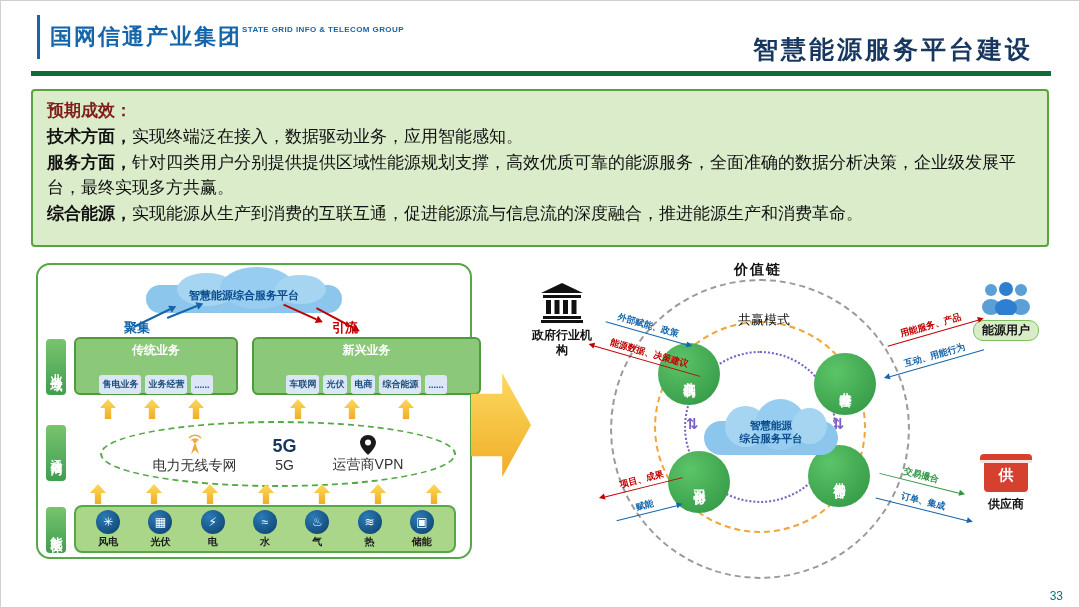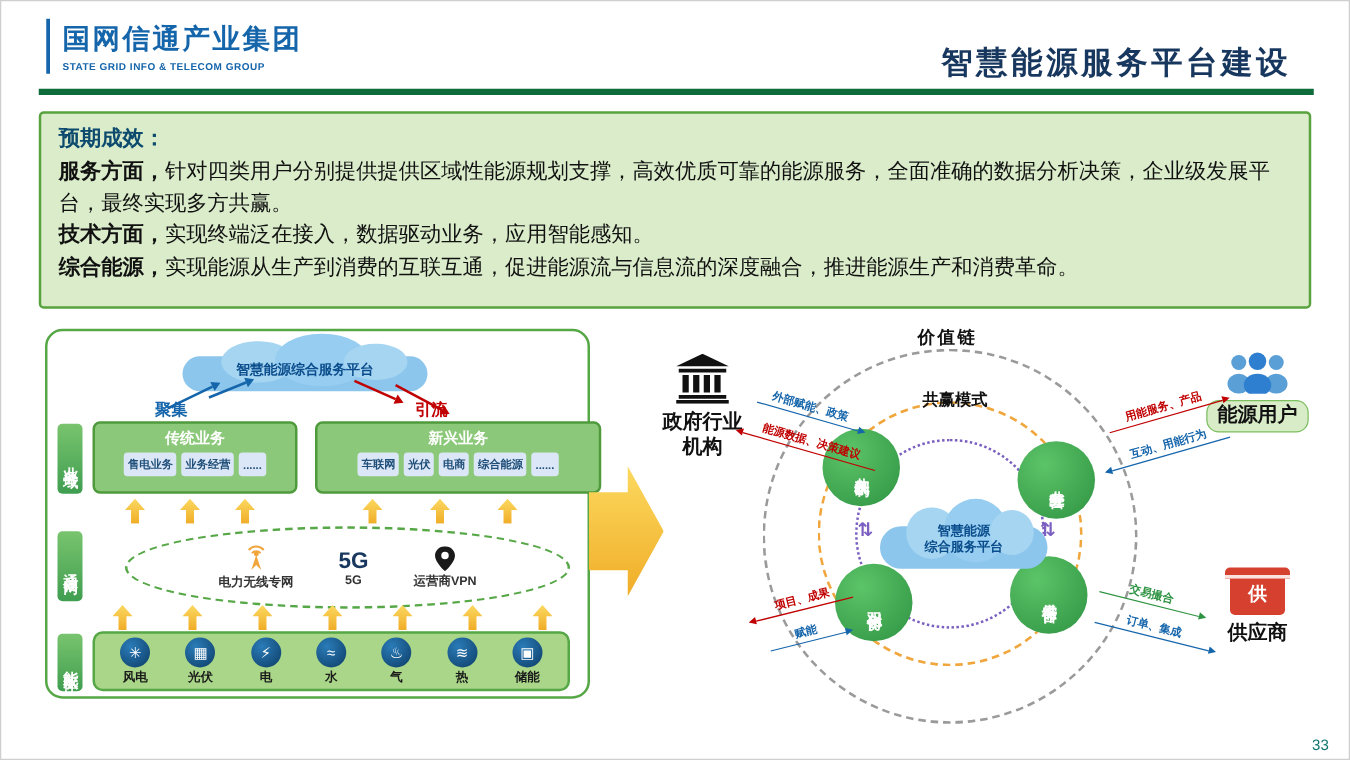--- a/index.html
+++ b/index.html
@@ -4,31 +4,31 @@
 <style>
   html,body{margin:0;padding:0;background:#fff;}
   .slide{position:relative;width:1078px;height:606px;border:1px solid #cfcfcf;background:#fff;
          font-family:"Liberation Sans","DejaVu Sans",sans-serif;overflow:hidden;}
 
   
   .header-logo{position:absolute;left:36px;top:14px;display:flex;align-items:center;gap:10px;}
   .logo-text{font-size:37px;font-weight:bold;font-style:italic;color:#1565ab;letter-spacing:-2px;position:relative;}
   .logo-text::after{content:"";position:absolute;left:56px;top:6px;width:12px;height:5px;background:#d6402f;transform:rotate(-25deg);}
   .logo-divider{width:3px;height:44px;background:#1565ab;}
-  .company{display:flex;flex-direction:column;}
+  .company{display:flex;flex-direction:row;}
   .company-cn{font-size:22px;font-weight:bold;color:#1565ab;letter-spacing:2px;}
   .company-en{font-size:8px;font-weight:bold;color:#1565ab;letter-spacing:0.4px;margin-top:3px;}
   .slide-title{position:absolute;right:46px;top:32px;font-size:25px;font-weight:bold;color:#17375e;letter-spacing:3px;}
   .header-rule{position:absolute;left:30px;right:28px;top:70px;height:5px;background:#0e6b3a;}
 
   
   .summary-box{position:absolute;left:30px;top:88px;width:1018px;height:158px;background:#daecca;
                border:2px solid #58a33e;border-radius:4px;padding:7px 14px;box-sizing:border-box;
                font-size:17px;line-height:1.52;color:#111;}
-  .summary-heading{color:#0c4a6e;font-weight:bold;}
+  .summary-heading{color:#7f1d1d;font-weight:bold;}
   .summary-lead{font-weight:bold;}
 
   
   .ld{position:absolute;left:35px;top:262px;width:432px;height:292px;border:2px solid #56a746;border-radius:14px;background:#fff;}
   .cloud{position:absolute;}
   .cloud::before{content:"";position:absolute;left:0;right:0;bottom:2px;height:58%;background:#8cc6ec;border-radius:20px;}
   .cloud i{position:absolute;background:#a6d5f2;border-radius:50%;}
   .cloud .cb1{left:16%;top:12%;width:30%;height:70%;}
   .cloud .cb2{left:38%;top:0;width:38%;height:88%;background:#97cdf0;}
   .cloud .cb3{left:66%;top:16%;width:26%;height:62%;}
@@ -43,62 +43,62 @@
   .arrow-seg::after{content:"";position:absolute;right:-7px;top:-5px;border-left:7px solid currentColor;
                     border-top:4px solid transparent;border-bottom:4px solid transparent;}
   .seg-blue{color:#1565ab;} .seg-red{color:#c00000;}
 
   .ld-tab{position:absolute;left:8px;width:20px;background:linear-gradient(180deg,#79c46e,#3f9e50);color:#fff;
           writing-mode:vertical-rl;text-orientation:upright;font-size:12px;font-weight:bold;display:flex;
           align-items:center;justify-content:center;border-radius:4px;letter-spacing:3px;}
   .biz-box{position:absolute;top:72px;height:58px;background:#8cc879;border:2px solid #4e9a3c;border-radius:6px;
            box-sizing:border-box;display:flex;flex-direction:column;align-items:center;padding:3px 4px;}
   .biz-title{font-size:12px;font-weight:bold;color:#fff;}
-  .biz-items{display:flex;gap:4px;margin-top:3px;width:100%;justify-content:center;}
+  .biz-items{display:flex;gap:4px;margin-top:16px;width:100%;justify-content:center;}
   .chip{background:#dbe7f6;border-radius:3px;color:#1f4e79;font-size:9px;padding:3px 3px;text-align:center;
         font-weight:bold;display:flex;align-items:center;justify-content:center;}
 
   .ya{position:absolute;width:16px;height:20px;background:linear-gradient(180deg,#fbd860,#f0ad28);
       clip-path:polygon(50% 0,100% 45%,70% 45%,70% 100%,30% 100%,30% 45%,0 45%);}
 
   .comm-ellipse{position:absolute;left:62px;top:156px;width:352px;height:62px;border:2px dashed #56a746;
                 border-radius:50%;display:flex;align-items:center;justify-content:center;gap:36px;}
   .comm-item{display:flex;flex-direction:column;align-items:center;}
-  .comm-label{font-size:10px;color:#333;margin-top:1px;text-align:center;white-space:nowrap;font-weight:bold;}
+  .comm-label{font-size:14px;color:#333;margin-top:1px;text-align:center;white-space:nowrap;}
   .g5-big{font-size:18px;font-weight:bold;color:#17375e;line-height:20px;}
 
   .energy-box{position:absolute;left:36px;top:240px;width:382px;height:48px;background:#a9d688;border:2px solid #56a746;
               border-radius:8px;display:flex;align-items:center;justify-content:space-around;padding:0 6px;box-sizing:border-box;}
   .energy-item{display:flex;flex-direction:column;align-items:center;}
   .energy-circle{width:24px;height:24px;border-radius:50%;background:radial-gradient(circle at 35% 30%,#2a7cb8,#0d3c66);
                  color:#fff;display:flex;align-items:center;justify-content:center;font-size:12px;}
   .energy-label{font-size:10px;font-weight:bold;color:#1a1a1a;margin-top:1px;}
 
   
   .mid-arrow{position:absolute;left:470px;top:372px;width:60px;height:104px;
              background:linear-gradient(180deg,#fcd95f,#f0ad28);
              clip-path:polygon(0 20%,52% 20%,52% 0,100% 50%,52% 100%,52% 80%,0 80%);}
 
   
   .rd{position:absolute;left:505px;top:258px;width:565px;height:330px;}
   .rd-value-chain{position:absolute;left:228px;top:2px;font-size:14px;font-weight:bold;color:#111;letter-spacing:2px;}
   .rd-outer{position:absolute;left:104px;top:20px;width:296px;height:296px;border:2px dashed #9a9a9a;border-radius:50%;}
   .rd-orange{position:absolute;left:148px;top:62px;width:208px;height:208px;border:2px dashed #f0a63c;border-radius:50%;}
   .rd-purple{position:absolute;left:178px;top:92px;width:148px;height:148px;border:2px dotted #7a5fc0;border-radius:50%;}
-  .rd-winwin{position:absolute;left:232px;top:52px;font-size:13px;font-weight:bold;color:#111;}
+  .rd-winwin{position:absolute;left:232px;top:52px;font-size:13px;font-weight:normal;color:#111;}
   .rd-node{position:absolute;width:62px;height:62px;border-radius:50%;
            background:radial-gradient(circle at 35% 30%,#5cc468,#2e9342);color:#fff;font-weight:bold;font-size:12px;
            display:flex;align-items:center;justify-content:center;writing-mode:vertical-rl;text-orientation:upright;
            letter-spacing:1px;}
   .rd-cloud{left:198px;top:140px;width:134px;height:58px;}
   .rd-cloud .cl-label{font-size:10.5px;line-height:1.2;padding-top:8px;}
   .rd-updown{position:absolute;color:#7a5fc0;font-size:15px;font-weight:bold;}
 
   .rd-entity{position:absolute;display:flex;flex-direction:column;align-items:center;width:96px;}
-  .ent-label{font-size:16px;font-weight:bold;color:#111;margin-top:5px;text-align:center;line-height:1.25;width:64px;}
+  .ent-label{font-size:12px;font-weight:bold;color:#111;margin-top:5px;text-align:center;line-height:1.25;width:64px;}
   .ent-pill{background:#d8ecc8;border:1px solid #7cbf5e;border-radius:10px;padding:2px 8px;width:auto;}
   .store-icon{width:44px;height:34px;background:#d6402f;border-radius:4px;position:relative;display:flex;
               align-items:center;justify-content:center;margin-top:5px;}
   .store-icon::before{content:"";position:absolute;top:-4px;left:-4px;right:-4px;height:9px;background:#d6402f;
                       border-radius:4px 4px 0 0;box-shadow:inset 0 -3px 0 rgba(255,255,255,.85);}
   .store-badge{color:#fff;font-size:15px;font-weight:bold;z-index:1;}
 
   .rd-flow{position:absolute;display:flex;flex-direction:column;align-items:center;gap:1px;}
   .rd-flow-label{font-size:9px;font-weight:bold;white-space:nowrap;}
   .rd-flow-line{width:100%;height:0;border-top:1.5px solid currentColor;position:relative;}
@@ -120,22 +120,22 @@
     <span class="company">
       <span class="company-cn">国网信通产业集团</span>
       <span class="company-en">STATE GRID INFO &amp; TELECOM GROUP</span>
     </span>
   </div>
   <div class="slide-title">智慧能源服务平台建设</div>
   <div class="header-rule"></div>
 
   <div class="summary-box">
     <div><span class="summary-heading">预期成效：</span></div>
+    <div><span class="summary-lead">技术方面，</span><span>实现终端泛在接入，数据驱动业务，应用智能感知。</span></div>
     <div><span class="summary-lead">服务方面，</span><span>针对四类用户分别提供提供区域性能源规划支撑，高效优质可靠的能源服务，全面准确的数据分析决策，企业级发展平台，最终实现多方共赢。</span></div>
-    <div><span class="summary-lead">技术方面，</span><span>实现终端泛在接入，数据驱动业务，应用智能感知。</span></div>
     <div><span class="summary-lead">综合能源，</span><span>实现能源从生产到消费的互联互通，促进能源流与信息流的深度融合，推进能源生产和消费革命。</span></div>
   </div>
 
   <div class="ld">
     <div class="cloud ld-cloud">
       <i class="cb1"></i>
         <i class="cb2"></i>
         <i class="cb3"></i>
       <span class="cl-label">智慧能源综合服务平台</span>
     </div>

